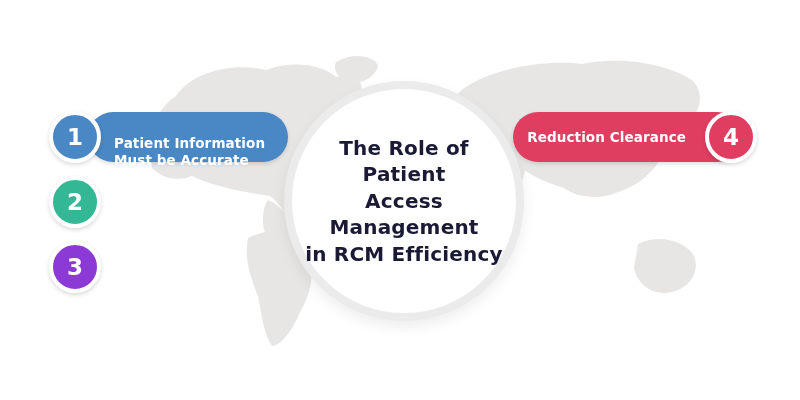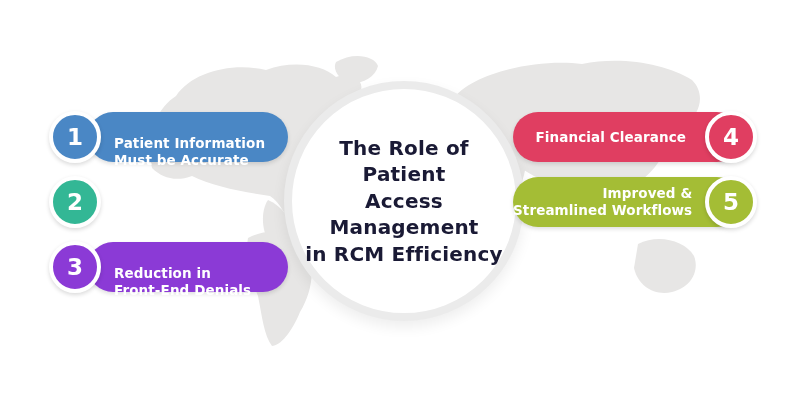--- a/index.html
+++ b/index.html
@@ -83,36 +83,25 @@
 Must be Accurate</div>
     </div>
     <div class="num" style="background-color: rgb(74, 135, 197);">1</div>
   </div>
 
   <div class="item left r2">
     <div class="num" style="background-color: rgb(51, 183, 149);">2</div>
   </div>
 
   <div class="item left r3">
-    <div class="pill" style="background-color: rgb(139, 58, 214);">
-      <div class="label">Reduction in
-Front-End Denials</div>
-    </div>
     <div class="num" style="background-color: rgb(139, 58, 214);">3</div>
   </div>
 
   <div class="item right r1">
     <div class="pill" style="background-color: rgb(224, 62, 97);">
-      <div class="label">Financial Clearance</div>
+      <div class="label">Reduction Clearance</div>
     </div>
     <div class="num" style="background-color: rgb(224, 62, 97);">4</div>
   </div>
 
-  <div class="item right r2">
-    <div class="pill" style="background-color: rgb(164, 189, 53);">
-      <div class="label">Improved &amp;
-Streamlined Workflows</div>
-    </div>
-    <div class="num" style="background-color: rgb(164, 189, 53);">5</div>
-  </div>
 
 
 </div>
 
 </body></html>

